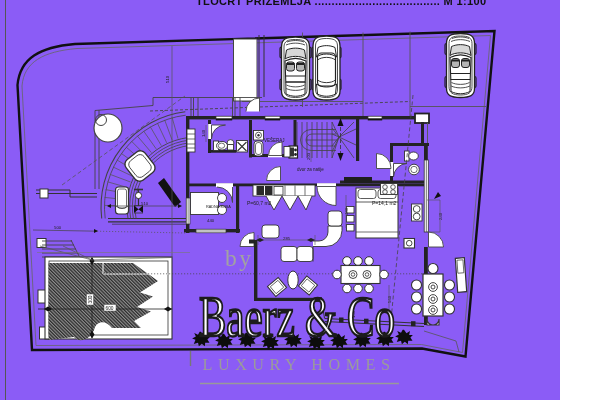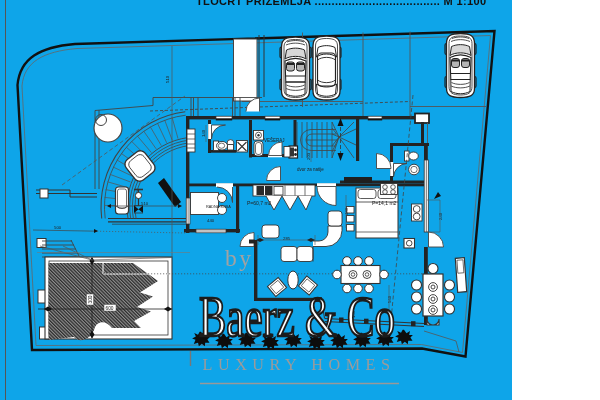--- a/index.html
+++ b/index.html
@@ -1,16 +1,16 @@
 <!DOCTYPE html>
 <html><head>
 <meta charset="utf-8">
 <style>
 html,body{margin:0;padding:0;background:#fff;}
-#page{position:relative;width:512px;height:400px;overflow:hidden;background:#0ea5e9;
+#page{position:relative;width:560px;height:400px;overflow:hidden;background:#8b5cf6;
 font-family:"Liberation Sans",sans-serif;}
 svg{position:absolute;top:0;left:0;}
 </style>
 </head>
 <body>
 <div id="page">
 <svg width="600" height="400" viewBox="0 0 600 400">
 <defs>
 <pattern id="hatch" width="2.4" height="2.4" patternUnits="userSpaceOnUse" patternTransform="rotate(-45)">
 <rect width="2.4" height="2.4" fill="#8f8f8f"></rect>

